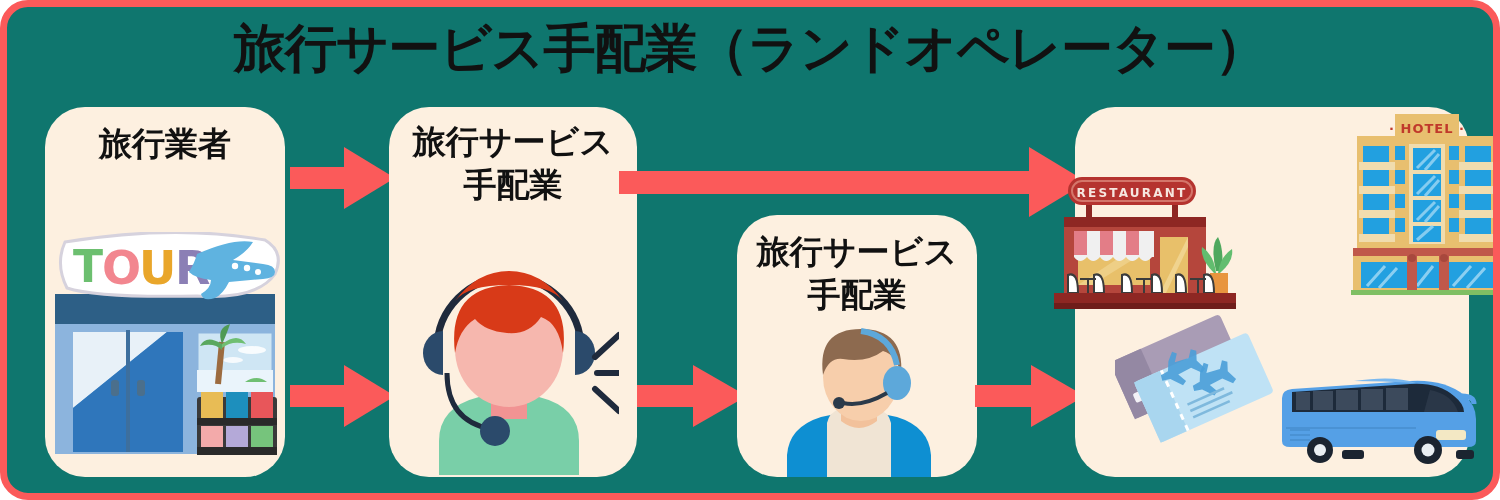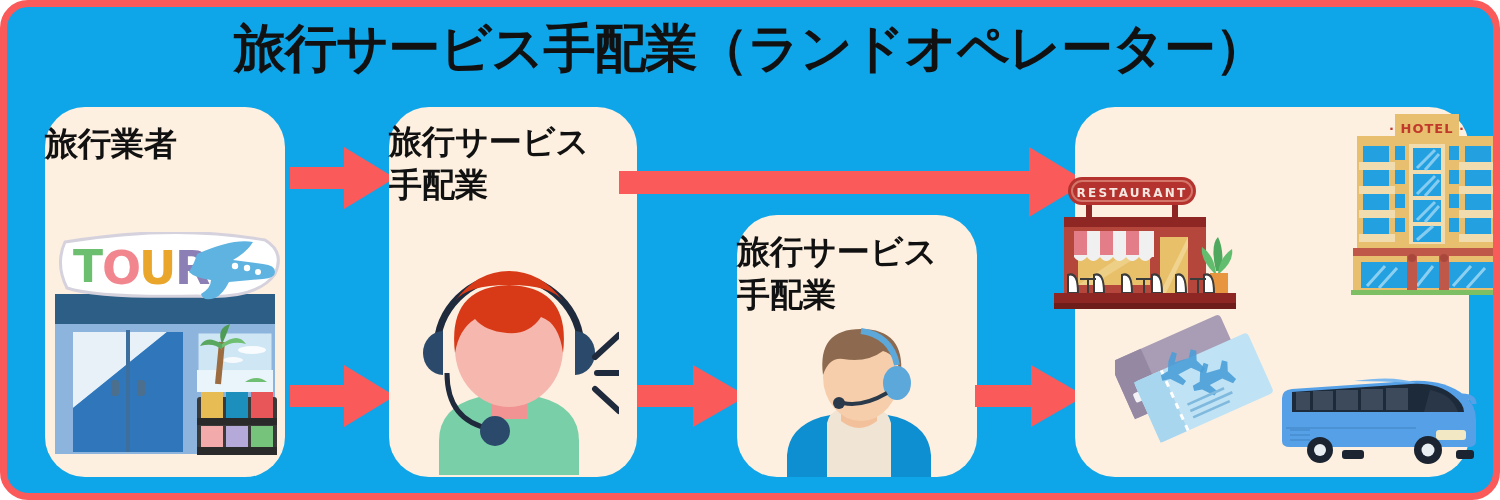--- a/index.html
+++ b/index.html
@@ -9,21 +9,21 @@
     background:#ffffff;
     font-family:"Liberation Sans","DejaVu Sans",sans-serif;
     overflow:hidden;
   }
   #frame{
     position:relative;
     width:1500px;height:500px;
     box-sizing:border-box;
     border:7px solid #fb5a5a;
     border-radius:28px;
-    background:#0ea5e9;
+    background:#0f766e;
     overflow:hidden;
   }
   #title{
     position:absolute;
     left:0;right:0;top:14px;
     text-align:center;
     font-size:52px;
     font-weight:bold;
     letter-spacing:-1px;
     color:#111111;
@@ -33,20 +33,21 @@
 
   
   .panel{
     position:absolute;
     background:#fdf0e0;
     border-radius:40px;
   }
   .panel-label{
     position:absolute;
     left:0;right:0;
+    text-align:center;
     font-size:33px;
     font-weight:bold;
     color:#111111;
     line-height:1.30;
     white-space:pre-line;
   }
   #panel-agent      { left:38px;   top:100px; width:240px; height:370px; }
   #panel-lo1        { left:382px;  top:100px; width:248px; height:370px; }
   #panel-lo2        { left:730px;  top:208px; width:240px; height:262px; }
   #panel-suppliers  { left:1068px; top:100px; width:394px; height:370px; }

